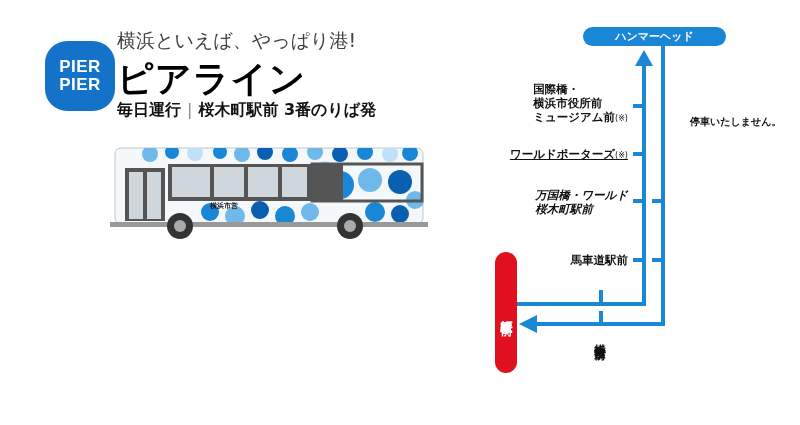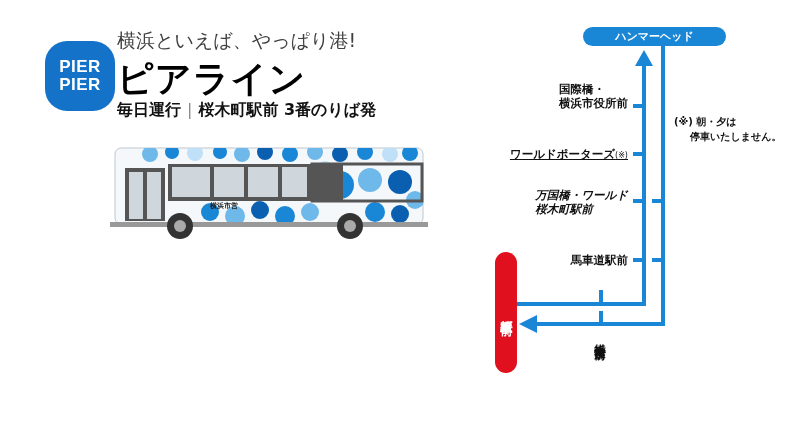--- a/index.html
+++ b/index.html
@@ -98,29 +98,29 @@
   <polygon points="635,66 644,50 653,66" fill="#1a86d6"></polygon>
   <polygon points="519,324 537,315 537,333" fill="#1a86d6"></polygon>
 </svg>
 
 <div class="pill">ハンマーヘッド</div>
 <div class="redpill">桜木町駅前</div>
 
 <div class="lbl" style="right:172px;top:82px;">
   <div>国際橋・</div>
   <div>横浜市役所前</div>
+  <div><span>ミュージアム前</span><small>(※)</small></div>
 </div>
 <div class="lbl" style="right:172px;top:147px;text-decoration:underline;">
   <span>ワールドポーターズ</span><small>(※)</small>
 </div>
 <div class="lbl" style="right:172px;top:188px;font-style:italic;">
   <div>万国橋・ワールド</div>
   <div>桜木町駅前</div>
 </div>
 <div class="lbl" style="right:172px;top:253px;margin-left:12px;">
   <span>馬車道駅前</span>
 </div>
 <div class="vert">横浜市役所前</div>
 
 <div class="note">
-  <div>(※) 朝・夕は</div>
   <div class="l2">停車いたしません。</div>
 </div>
 
 </body></html>

